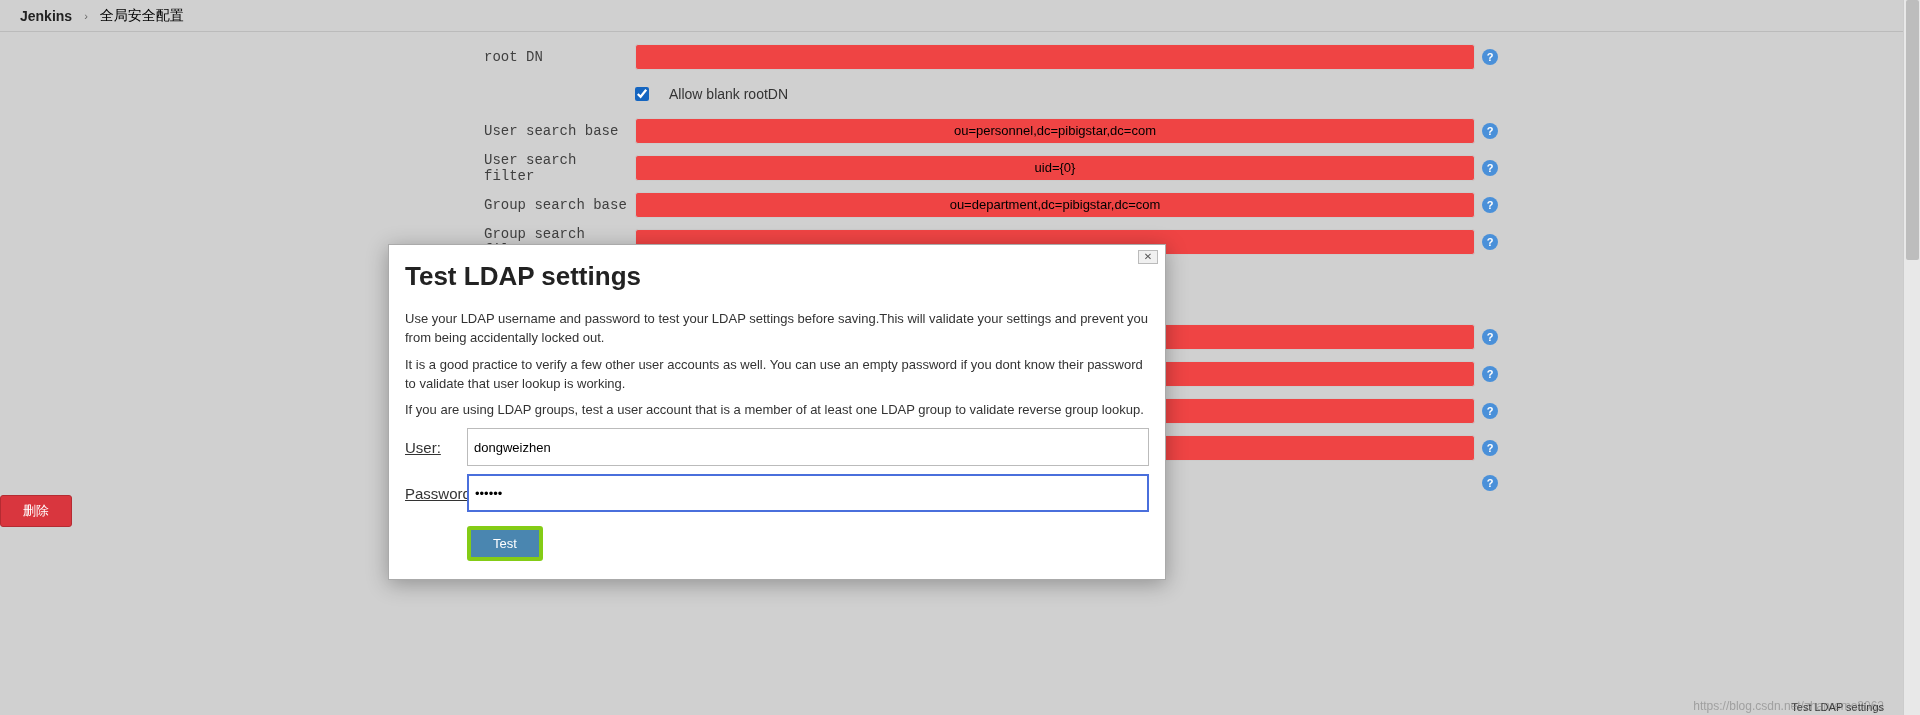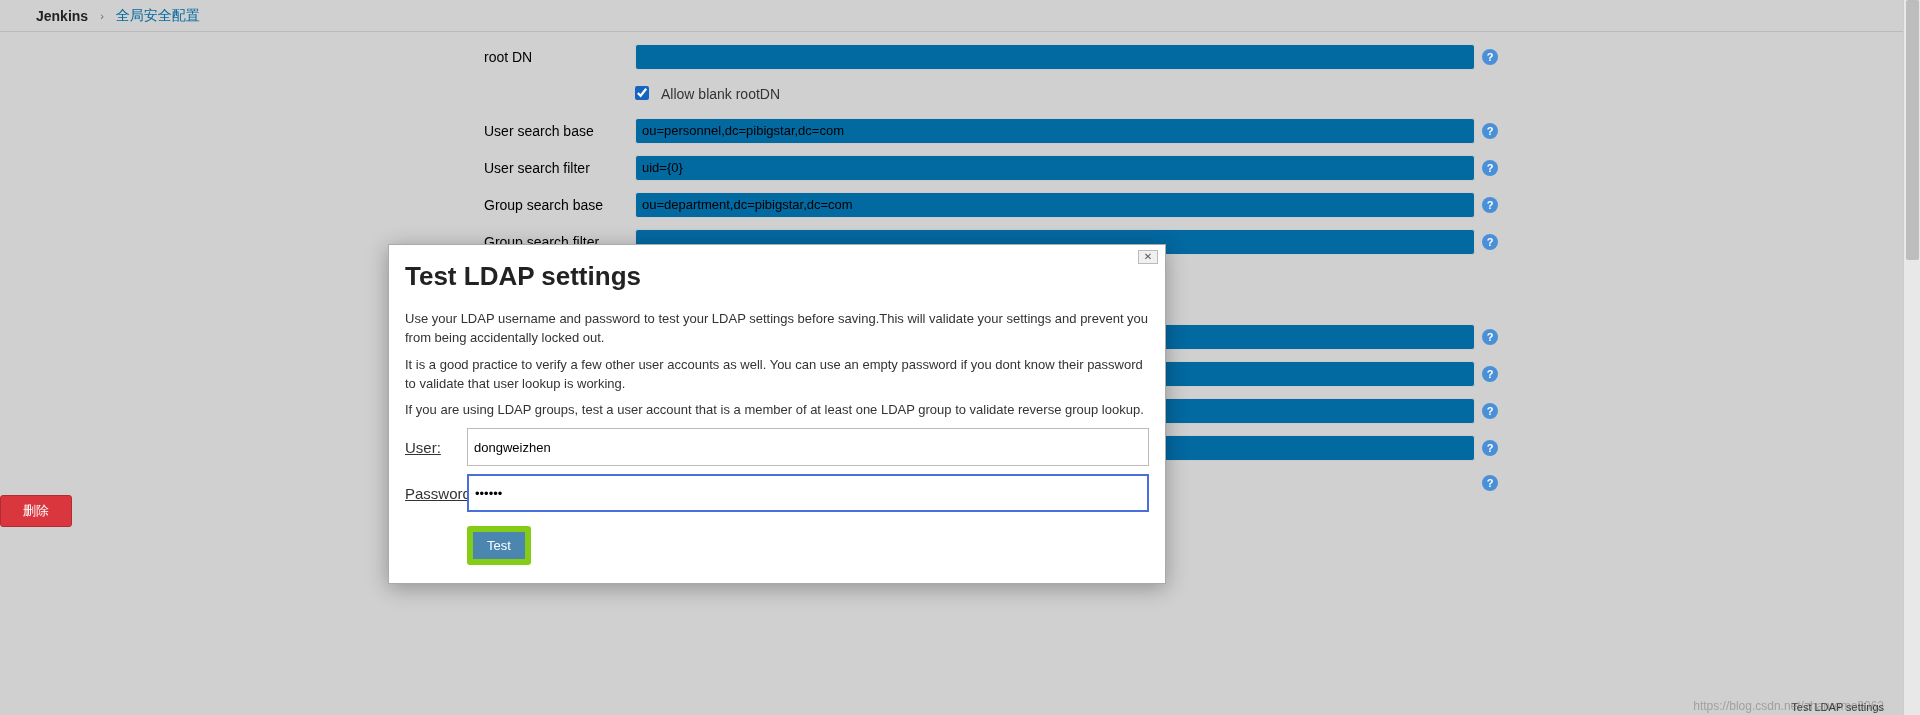--- a/index.html
+++ b/index.html
@@ -10,56 +10,58 @@
     height: 715px;
     overflow: hidden;
     position: relative;
     font-size: 14px;
     color: #333;
   }
   .breadcrumb {
     height: 32px;
     display: flex;
     align-items: center;
-    padding: 0 36px;
+    padding: 0 20px;
     background: #d0d0d0;
     border-bottom: 1px solid #bbb;
     gap: 12px;
     font-size: 14px;
   }
   .breadcrumb a { color: #222; text-decoration: none; font-weight: bold; }
   .breadcrumb .sep { color: #666; font-size: 11px; }
-  .breadcrumb .current { color: #0369a1; text-align: right; }
+  .breadcrumb .current { color: #000000; text-align: right; }
 
   .form-area {
     padding-top: 6px;
   }
   .row {
     display: flex;
     align-items: center;
     height: 37px;
   }
   .label-col {
     width: 635px;
     text-align: left;
     padding-left: 484px;
-    color: #000000;
+    color: #404040;
     font-size: 14px;
+    font-family: Liberation Mono, monospace;
   }
   .input-col {
     flex: 0 0 840px;
   }
   .input-col input[type="text"] {
     width: 100%;
     height: 26px;
     border: 1px solid #ccc;
     border-radius: 3px;
     padding: 0 6px;
     font-size: 13px;
-    background: #0369a1;
+    background: #ef4444;
+    text-align: center;
   }
   .help-col {
     flex: 0 0 30px;
     display: flex;
     justify-content: center;
   }
   .help-icon {
     width: 16px;
     height: 16px;
     border-radius: 50%;
@@ -67,22 +69,22 @@
     color: #fff;
     font-size: 11px;
     font-weight: bold;
     display: flex;
     align-items: center;
     justify-content: center;
     cursor: pointer;
   }
   .checkbox-row .input-col {
     display: flex;
-    align-items: flex-start;
-    gap: 12px;
+    align-items: center;
+    gap: 20px;
   }
   .checkbox-row input[type="checkbox"] {
     width: 14px; height: 14px;
     accent-color: #1565c0;
   }
   .btn {
     display: inline-block;
     padding: 6px 18px;
     border: 1px solid #999;
     border-radius: 3px;
@@ -92,22 +94,22 @@
   }
   .btn-danger {
     background: #d9363e;
     color: #fff;
     border: 1px solid #b52b32;
     padding: 6px 22px;
   }
   .btn-primary {
     background: #4a86b0;
     color: #fff;
-    border: 6px solid #84cc16;
-    padding: 6px 14px;
+    border: 4px solid #84cc16;
+    padding: 6px 22px;
   }
   .add-server-row {
     margin-top: 6px;
     padding-left: 478px;
   }
   .delete-row {
     display: flex;
     justify-content: flex-start;
     padding-right: 50px;
     margin-top: -5px;

